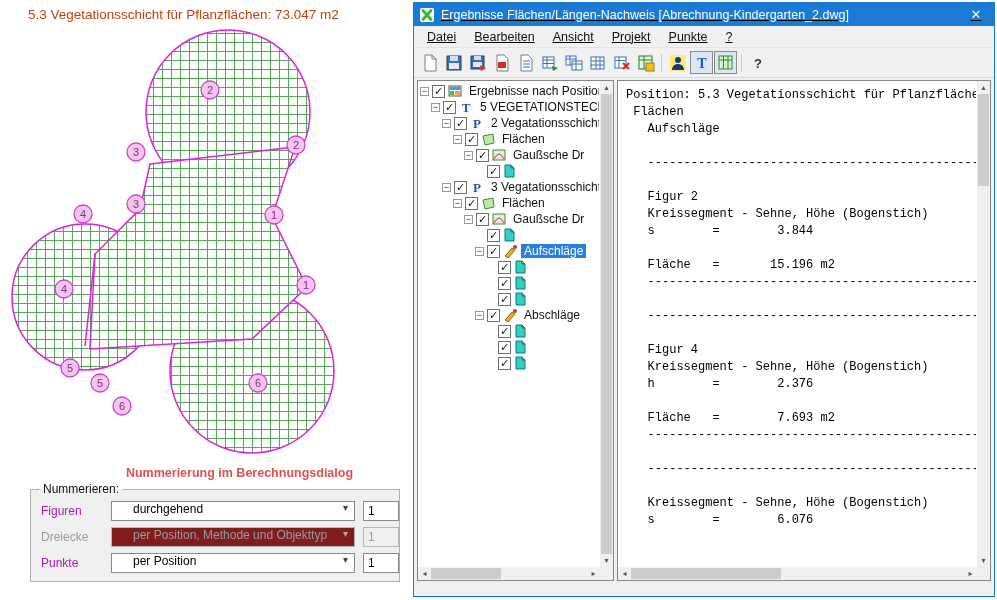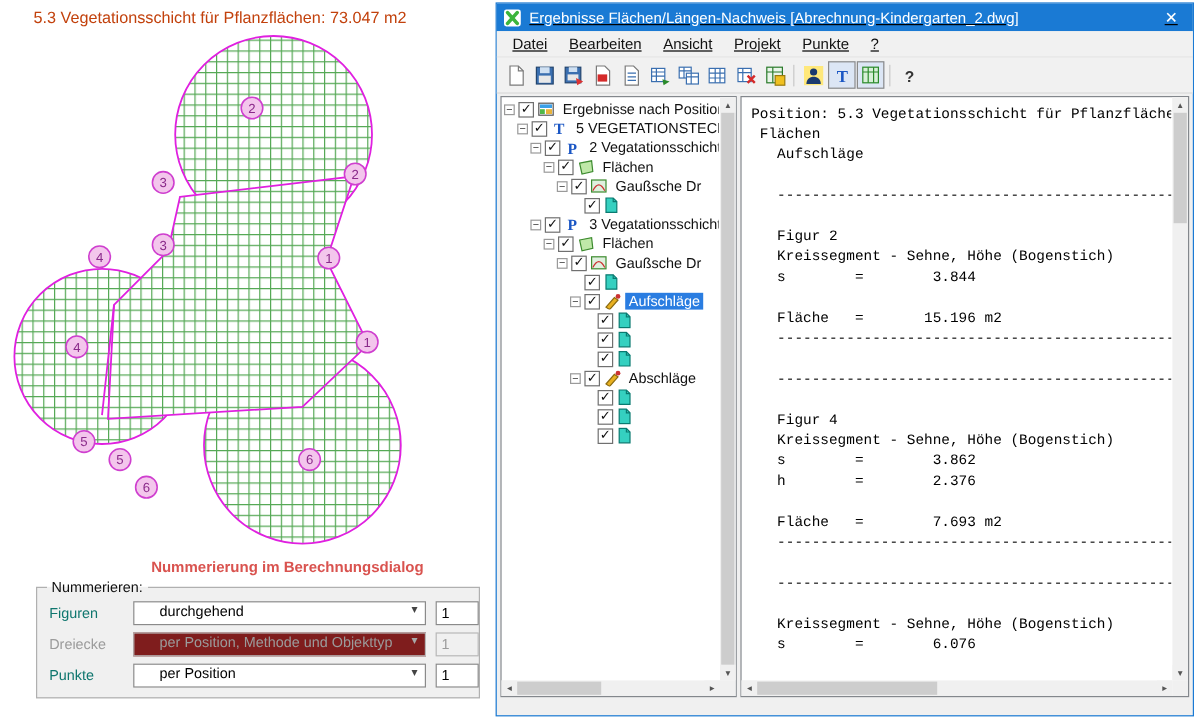--- a/index.html
+++ b/index.html
@@ -9,21 +9,21 @@
   
   .left-panel { position:absolute; left:0; top:0; width:413px; height:600px; background:#fff; }
   .drawing-title { position:absolute; left:28px; top:7px; font-size:13.5px; color:#c2410c; white-space:nowrap; }
   .drawing { position:absolute; left:0; top:24px; }
   .caption { position:absolute; left:0; top:466px; width:479px; text-align:center;
              color:#d9534f; font-weight:bold; font-size:12.5px; }
   .groupbox { position:absolute; left:30px; top:482px; width:362px; height:100px;
               background:#f0f0f0; border:1px solid #b0b0b0; padding:2px 0 0 0; }
   .groupbox legend { font-size:12px; color:#111; margin-left:8px; padding:0 4px; }
   .form-row { display:flex; align-items:center; height:26px; padding-left:10px; }
-  .f-label { width:70px; font-size:12px; color:#0f766e; }
+  .f-label { width:70px; font-size:12px; color:#a21caf; }
   .dropdown { width:244px; height:20px; background:#fff; border:1px solid #8a8a8a;
               display:flex; align-items:flex-start; font-size:12px; position:relative; padding-left:21px; }
   .dd-value { flex:1; white-space:nowrap; overflow:hidden; }
   .dd-arrow { width:17px; text-align:center; color:#444; font-size:10px; flex:none; }
   .count-input { width:36px; height:20px; border:1px solid #8a8a8a; margin-left:8px;
                  font-size:12px; padding-left:4px; background:#fff; font-family:inherit; }
   .form-row.disabled .f-label { color:#9b9b9b; }
   .form-row.disabled .dropdown { background:#7f1d1d; color:#9b9b9b; border-color:#b8b8b8; }
   .form-row.disabled .dd-arrow { color:#a8a8a8; }
   .form-row.disabled .count-input { background:#f0f0f0; color:#9b9b9b; border-color:#b8b8b8; }
@@ -517,21 +517,20 @@
           <div class="report-line">   Kreissegment - Sehne, Höhe (Bogenstich)</div>
           <div class="report-line">   s        =        3.844</div>
           <div class="report-line"></div>
           <div class="report-line">   Fläche   =       15.196 m2</div>
           <div class="report-line">   ------------------------------------------------------------</div>
           <div class="report-line"></div>
           <div class="report-line">   ------------------------------------------------------------</div>
           <div class="report-line"></div>
           <div class="report-line">   Figur 4</div>
           <div class="report-line">   Kreissegment - Sehne, Höhe (Bogenstich)</div>
-          <div class="report-line">   s        =        3.862</div>
           <div class="report-line">   h        =        2.376</div>
           <div class="report-line"></div>
           <div class="report-line">   Fläche   =        7.693 m2</div>
           <div class="report-line">   ------------------------------------------------------------</div>
           <div class="report-line"></div>
           <div class="report-line">   ------------------------------------------------------------</div>
           <div class="report-line"></div>
           <div class="report-line">   Kreissegment - Sehne, Höhe (Bogenstich)</div>
           <div class="report-line">   s        =        6.076</div>
         </div>

